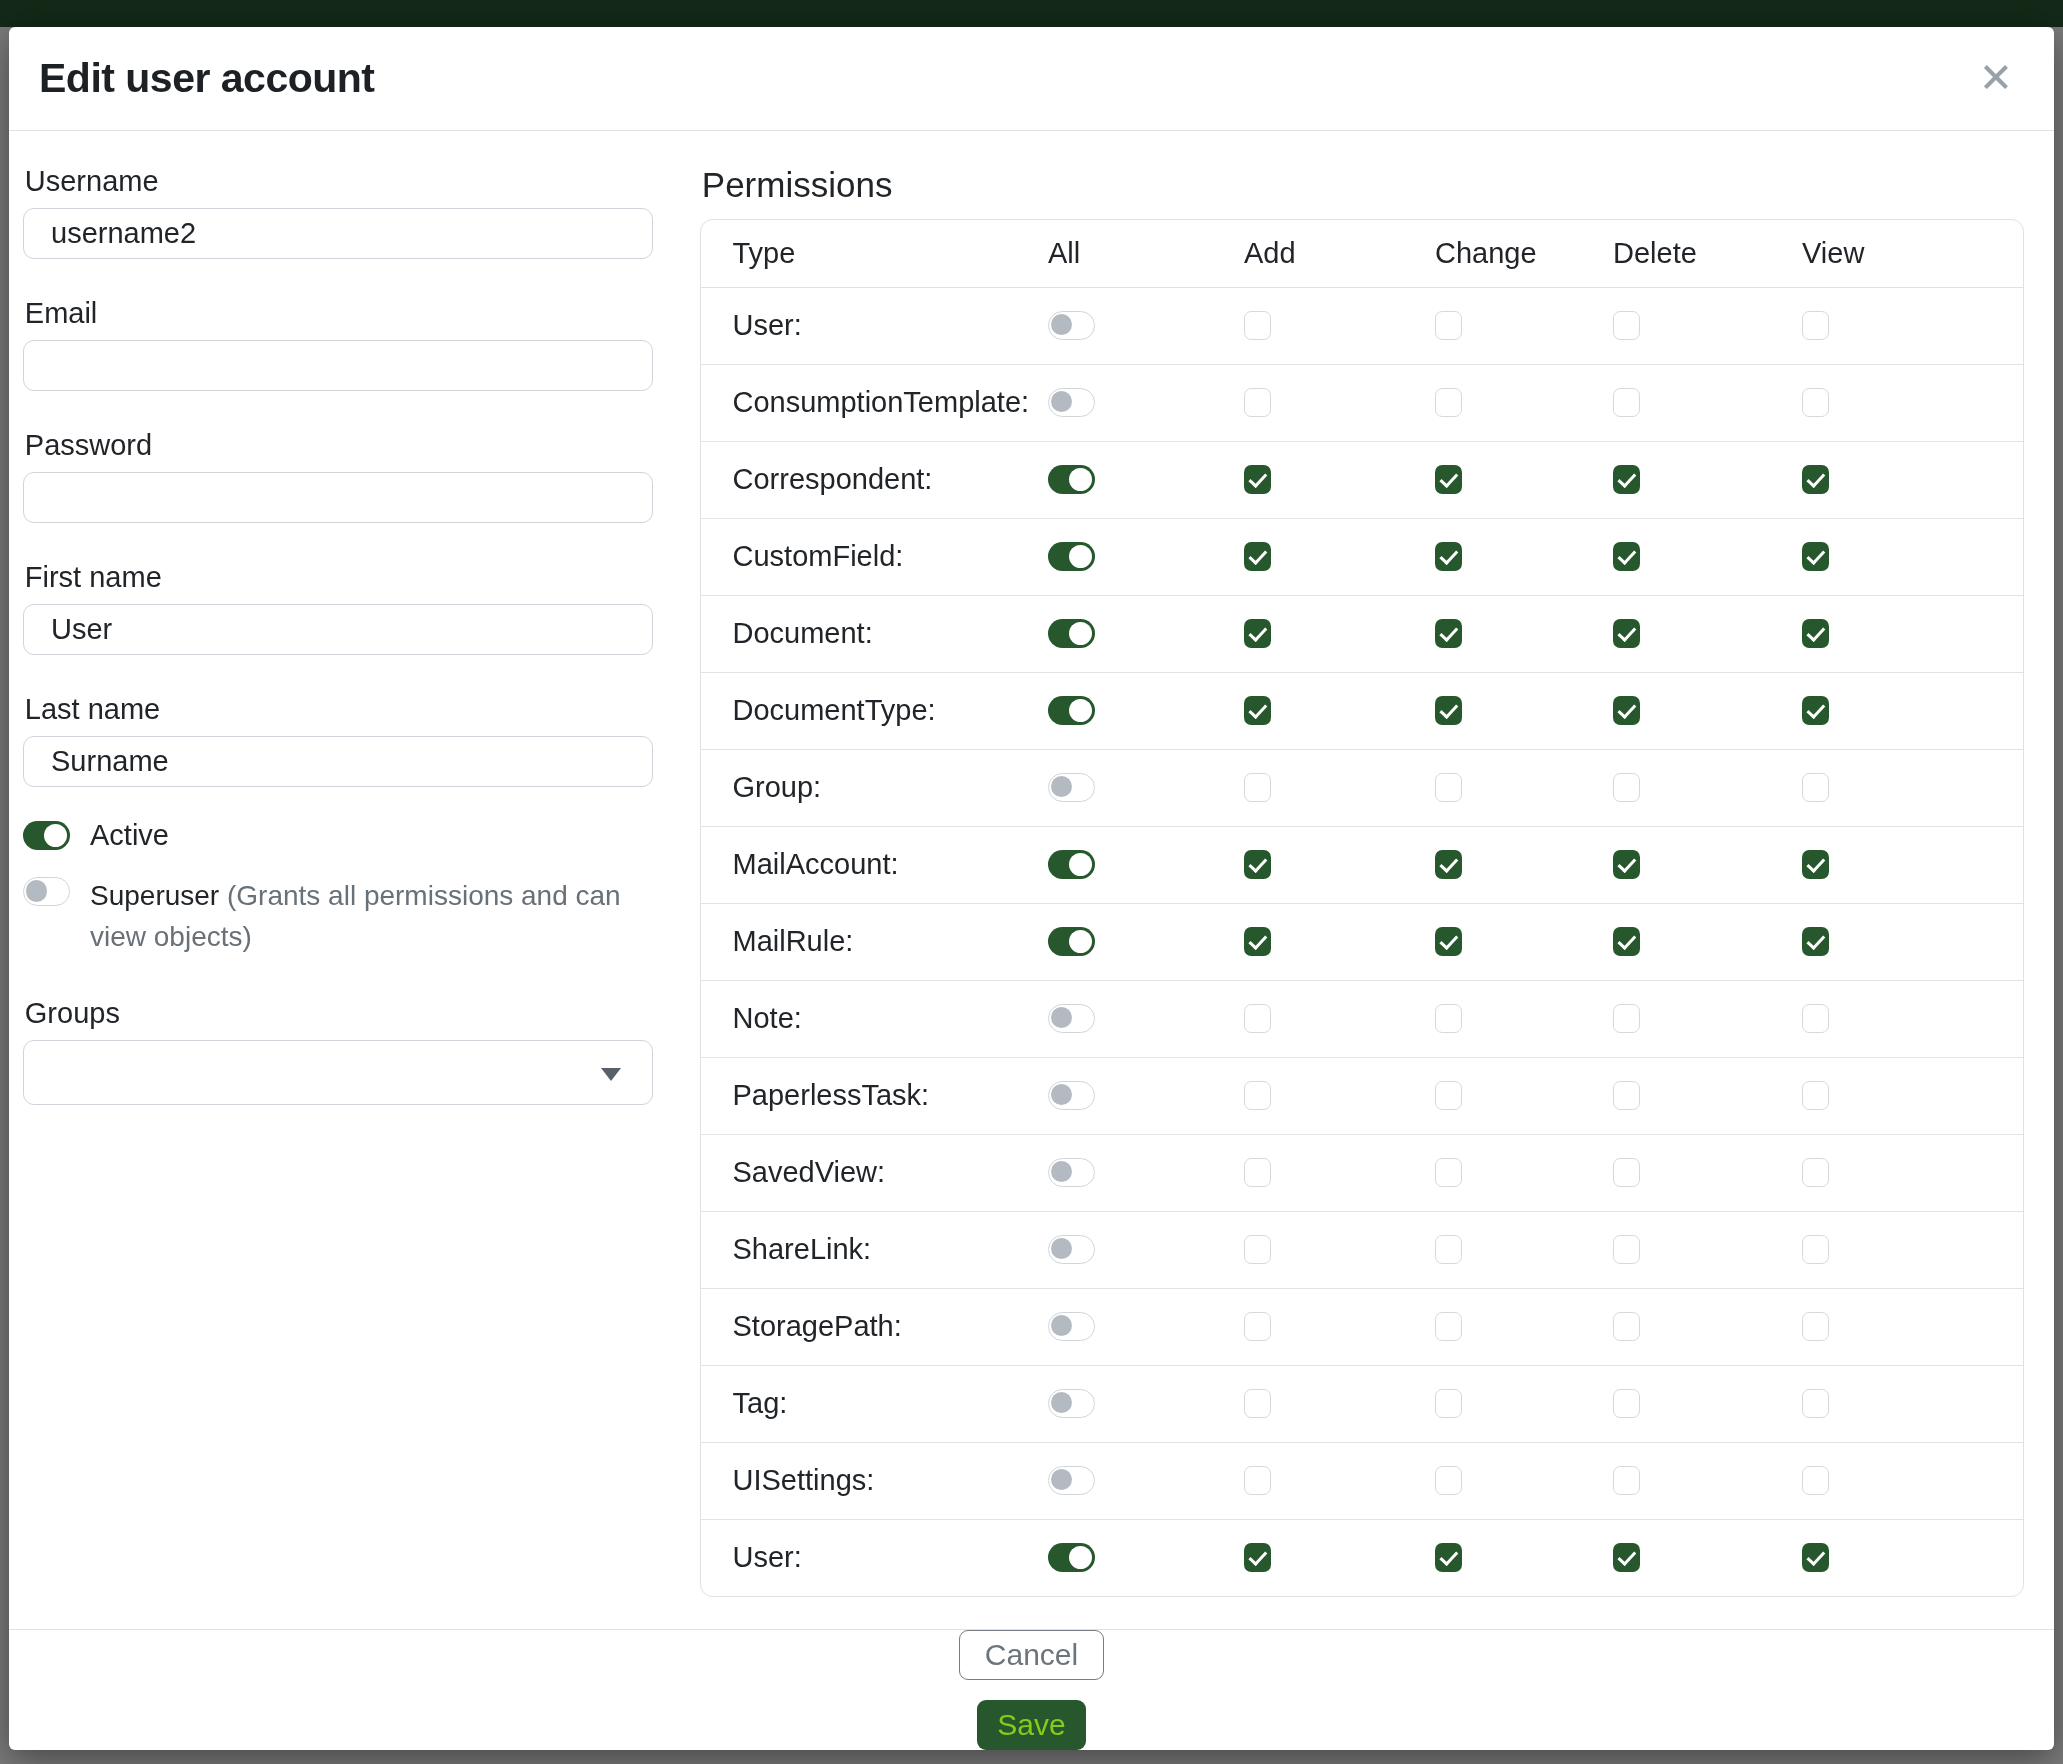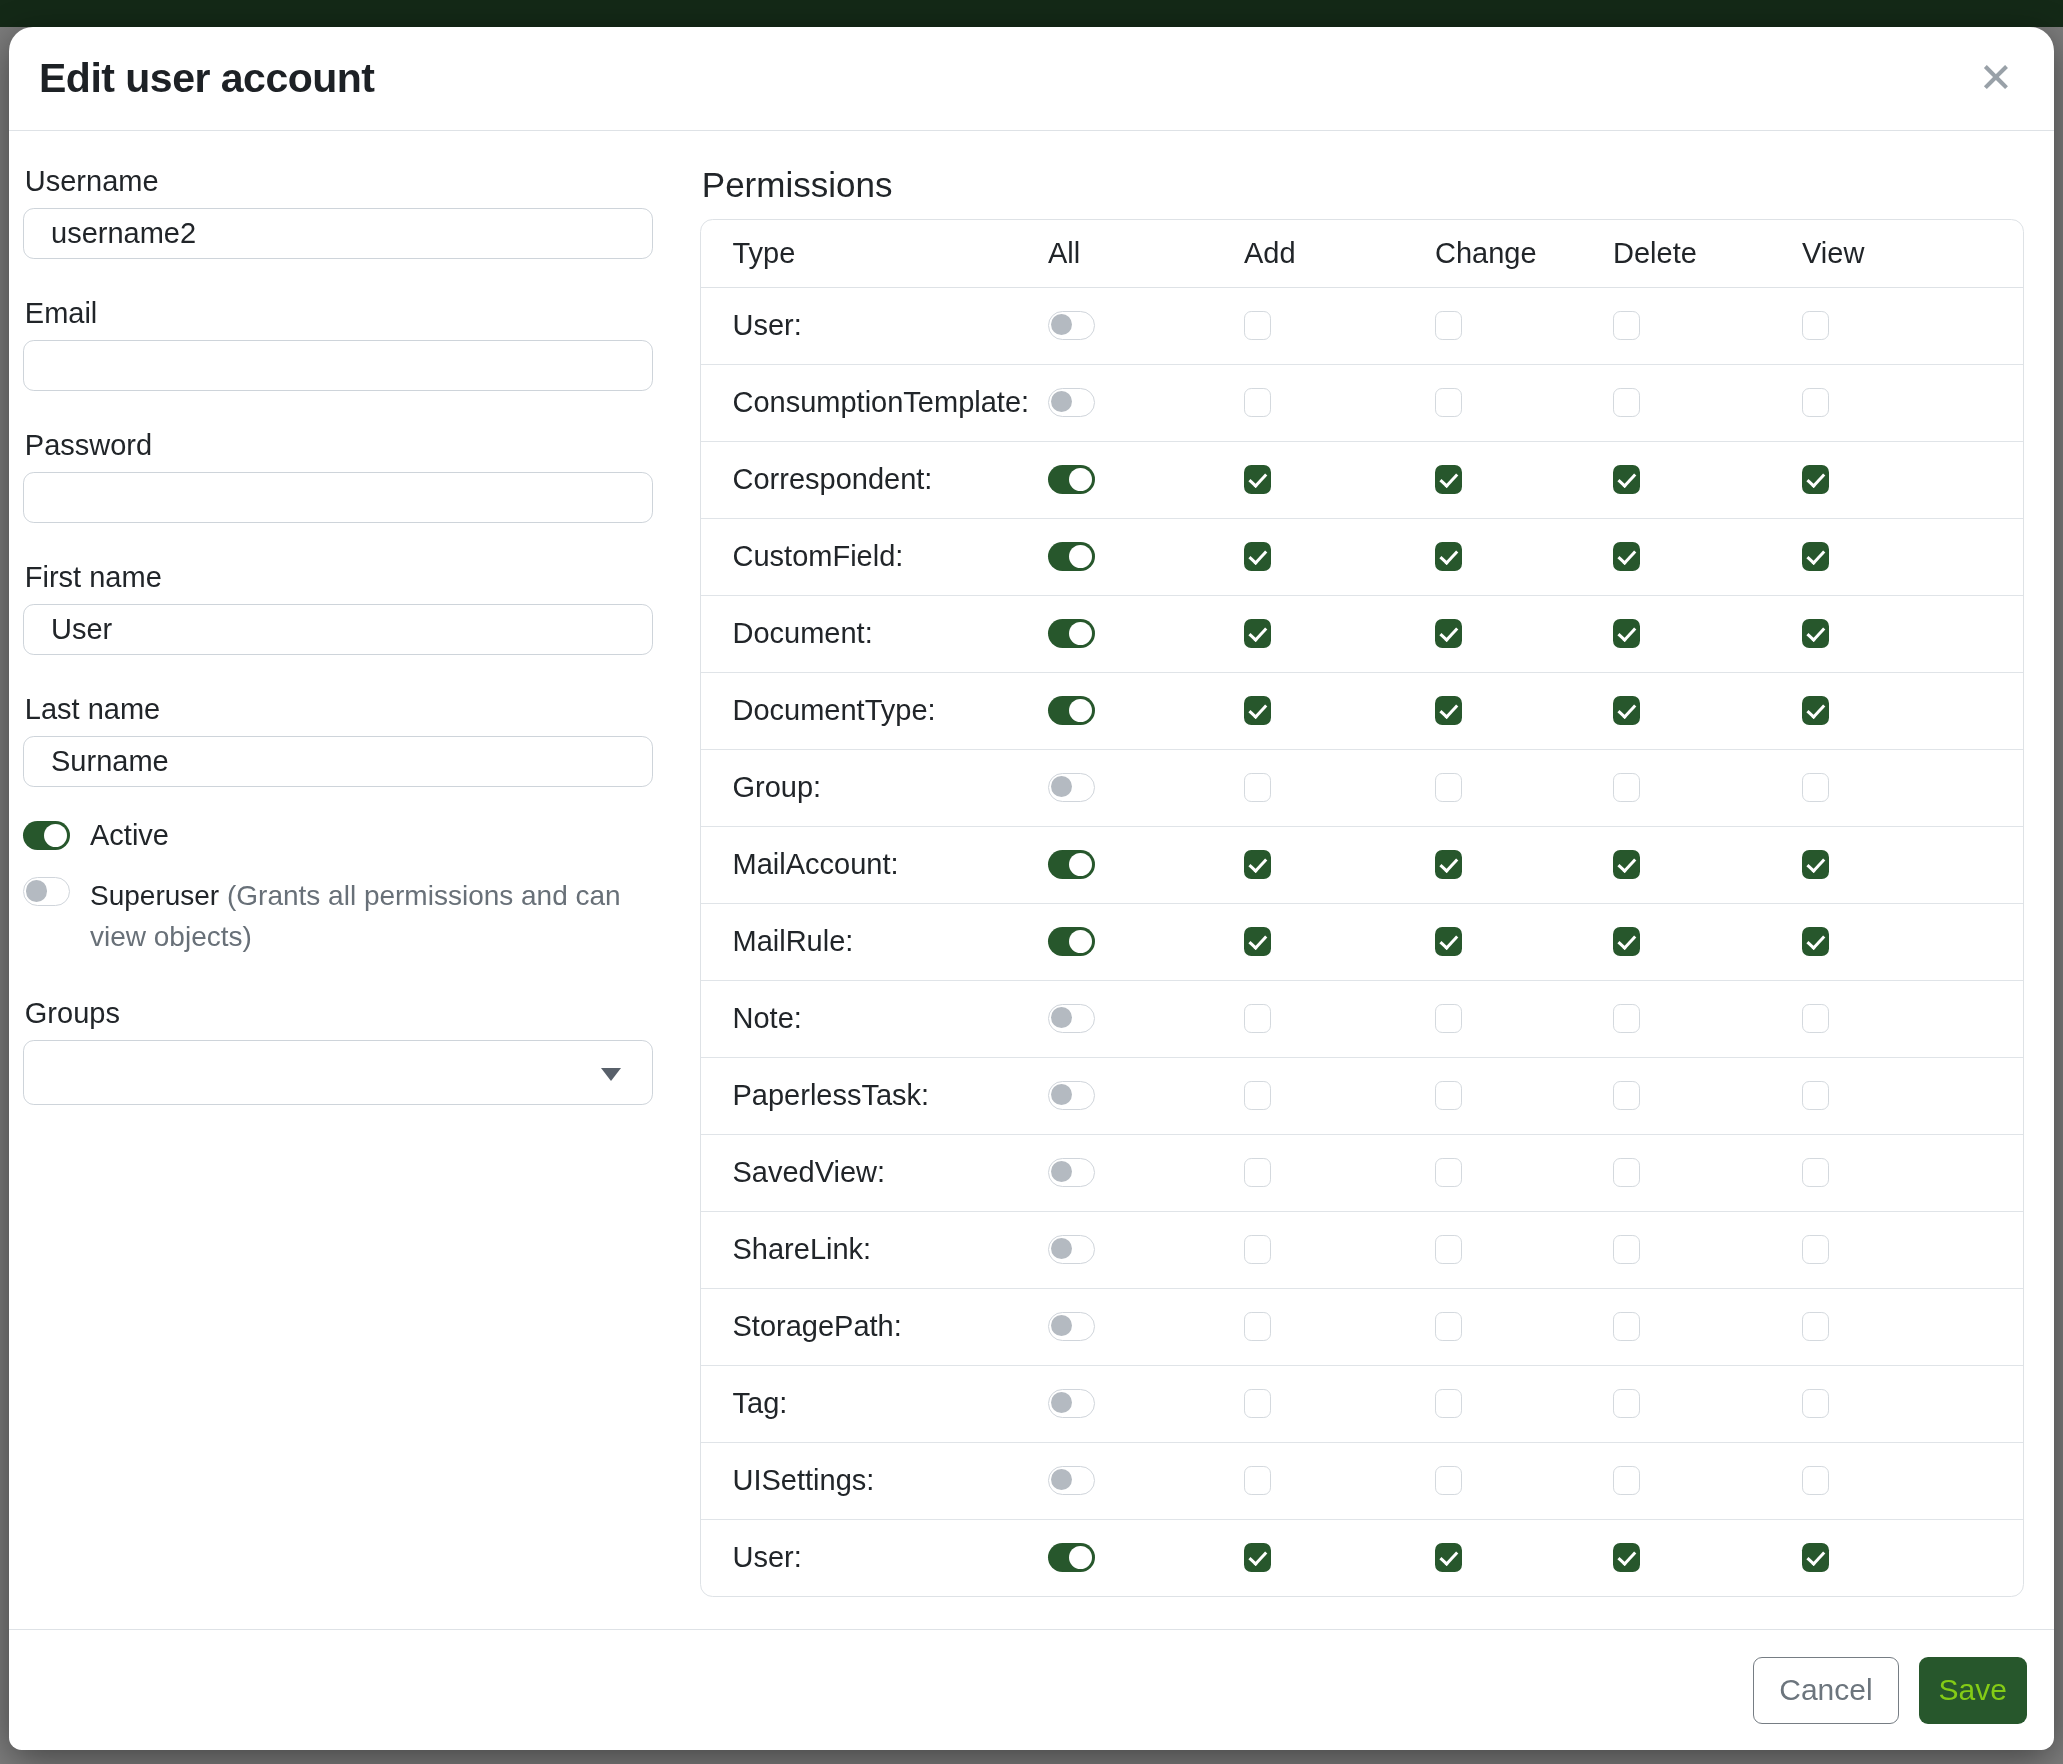--- a/index.html
+++ b/index.html
@@ -15,21 +15,21 @@
   html,body{margin:0;padding:0;}
   body{
     font-family:"Liberation Sans","DejaVu Sans",sans-serif;
     background:var(--backdrop);
     width:2063px;height:1764px;overflow:hidden;
   }
   .stage{position:relative;width:2063px;height:1764px;}
   .app-strip{position:absolute;top:0;left:0;width:100%;height:27px;background:var(--strip);}
   .modal{
     position:absolute;left:9px;top:27px;width:2045px;height:1723px;
-    background:#fff;border-radius:24px;box-shadow:0 9px 36px rgba(0,0,0,.45);
+    background:#fff;border-radius:6px;box-shadow:0 9px 36px rgba(0,0,0,.45);
     box-sizing:border-box;
   }
   
   .modal-header{
     height:104px;display:flex;align-items:center;
     padding:0 41px 0 30px;border-bottom:1.8px solid var(--divider);
     box-sizing:border-box;
   }
   .modal-title{font-size:41px;font-weight:700;color:#1d2125;letter-spacing:-0.5px;}
   .close-btn{
@@ -108,21 +108,21 @@
   .cbox.checked::after{
     content:"";position:absolute;left:9px;top:5.4px;width:7.2px;height:13.5px;
     border-right:3.6px solid #fff;border-bottom:3.6px solid #fff;transform:rotate(43deg);
   }
   
   .modal-footer{
     position:absolute;left:0;right:0;bottom:0;height:121px;
     border-top:1.8px solid var(--divider);
     display:flex;align-items:center;justify-content:flex-end;
     padding:0 27px;box-sizing:border-box;gap:20px;
-    background:#fff;border-radius:0 0 12.6px 12.6px;
+    background:#fff;border-radius:0 0 12.6px 12.6px;flex-direction:column;
   }
   .btn{height:67px;border-radius:9px;font-size:30px;cursor:pointer;
     font-family:"Liberation Sans","DejaVu Sans",sans-serif;}
   .btn-cancel{background:#fff;color:#6c757d;border:1.8px solid #767d84;padding:0 25px;}
   .btn-save{background:var(--green);color:#84cc16;border:none;padding:0 20px;}
 </style>
 </head>
 <body>
 
 <div class="stage">

